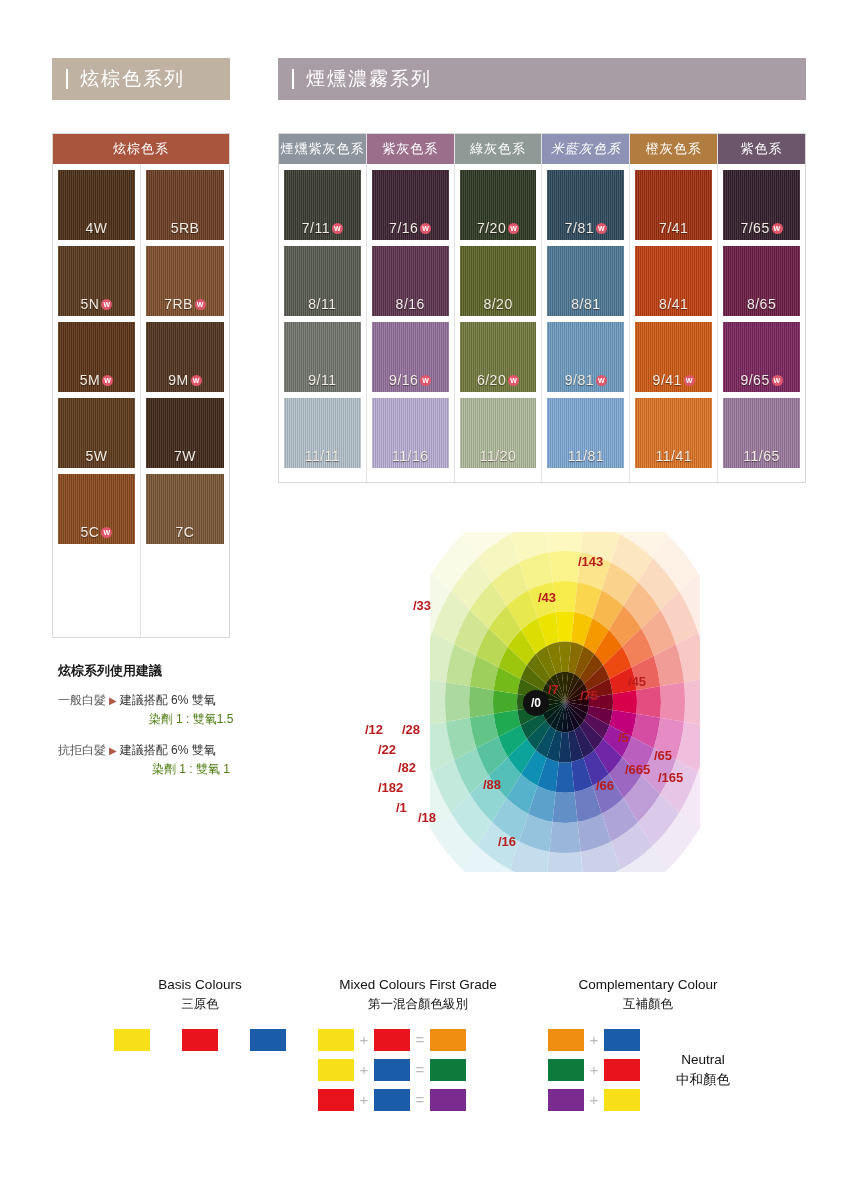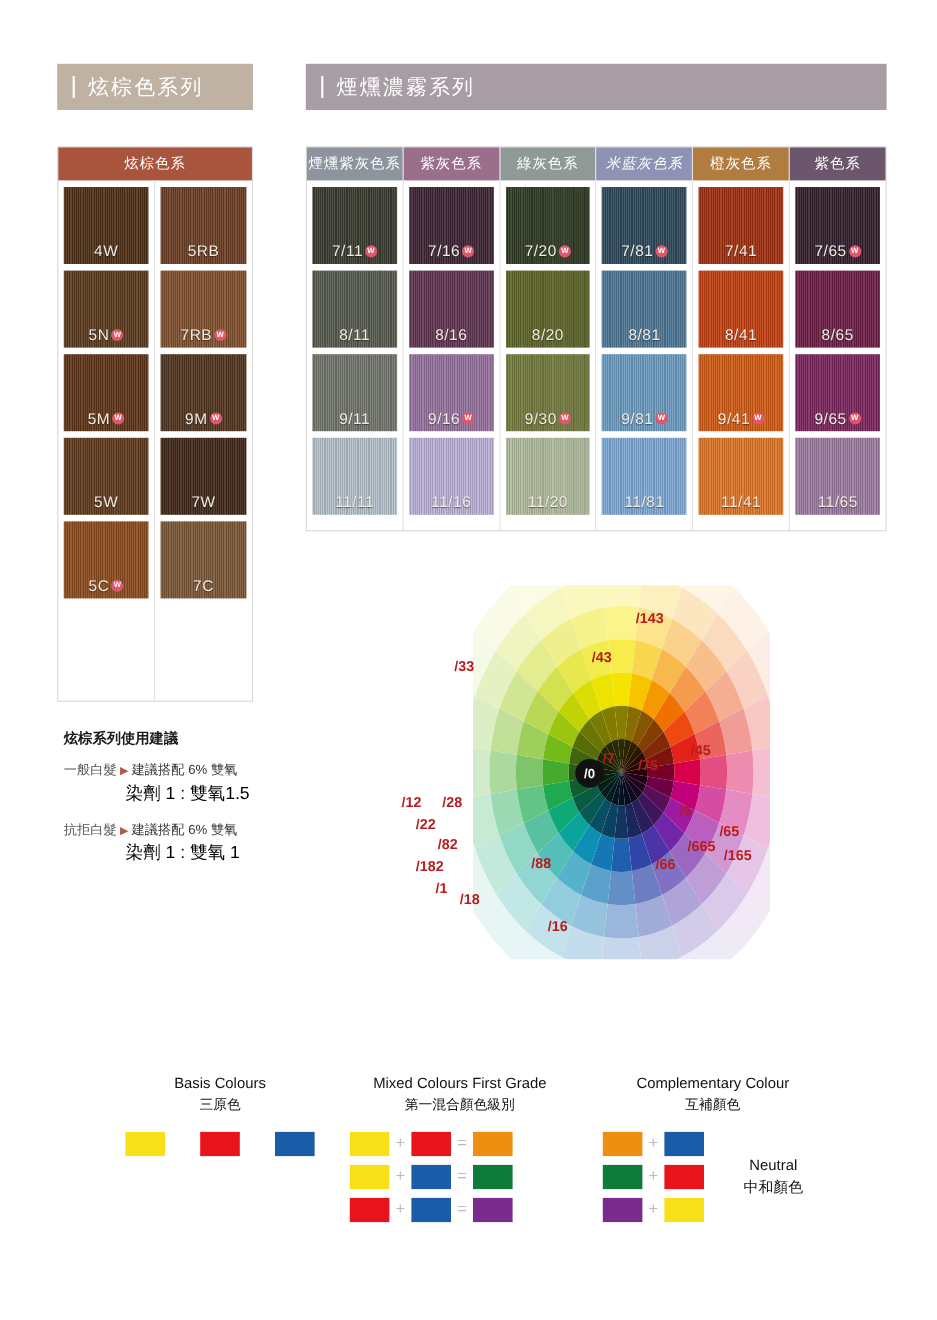--- a/index.html
+++ b/index.html
@@ -97,21 +97,21 @@
   #smoke-cols .scol:last-child { border-right: none; }
   #smoke-cols .scol .cells { padding: 6px 5px; display: flex; flex-direction: column; gap: 6px; }
   #smoke-cols .swatch { height: 70px; }
 
   
   #usage { position: absolute; left: 58px; top: 662px; width: 210px; }
   #usage .u-title { font-size: 13px; font-weight: bold; color: #1a1a1a; margin-bottom: 12px; }
   #usage .u-row { font-size: 12px; color: #333; margin-bottom: 2px; white-space: nowrap; }
   #usage .u-row .lead { color: #555; }
   #usage .u-arrow { color: #b05a4a; font-size: 10px; margin: 0 3px; }
-  #usage .u-sub { font-size: 16px; color: #000000; margin-left: 56px; margin-bottom: 14px; }
+  #usage .u-sub { font-size: 12px; color: #4d7c0f; margin-left: 56px; margin-bottom: 14px; text-align: center; }
 
   
   #wheel-wrap { position: absolute; left: 400px; top: 522px; width: 320px; height: 360px; }
   #wheel {
     position: absolute;
     left: 30px; top: 10px;
     width: 270px; height: 340px;
   }
   #wheel svg { width: 100%; height: 100%; display: block; }
   .wheel-label {
@@ -301,21 +301,21 @@
               <span class="wbadge">W</span>
             </div>
           </div>
           <div class="swatch" style="background: repeating-linear-gradient(90deg, rgba(255, 255, 255, 0.1) 0px, rgba(255, 255, 255, 0.1) 1px, rgba(0, 0, 0, 0.12) 1px, rgba(0, 0, 0, 0.12) 2px), rgb(93, 100, 40);">
             <div class="swatch-label">
               <span>8/20</span>
             </div>
           </div>
           <div class="swatch" style="background: repeating-linear-gradient(90deg, rgba(255, 255, 255, 0.1) 0px, rgba(255, 255, 255, 0.1) 1px, rgba(0, 0, 0, 0.12) 1px, rgba(0, 0, 0, 0.12) 2px), rgb(115, 122, 62);">
             <div class="swatch-label">
-              <span>9/30</span>
+              <span>6/20</span>
               <span class="wbadge">W</span>
             </div>
           </div>
           <div class="swatch" style="background: repeating-linear-gradient(90deg, rgba(255, 255, 255, 0.1) 0px, rgba(255, 255, 255, 0.1) 1px, rgba(0, 0, 0, 0.12) 1px, rgba(0, 0, 0, 0.12) 2px), rgb(176, 187, 156);">
             <div class="swatch-label">
               <span>11/20</span>
             </div>
           </div>
         </div>
       </div>

